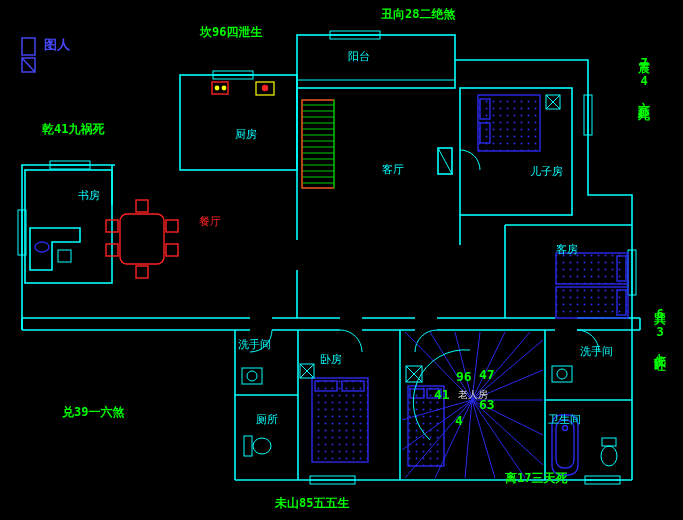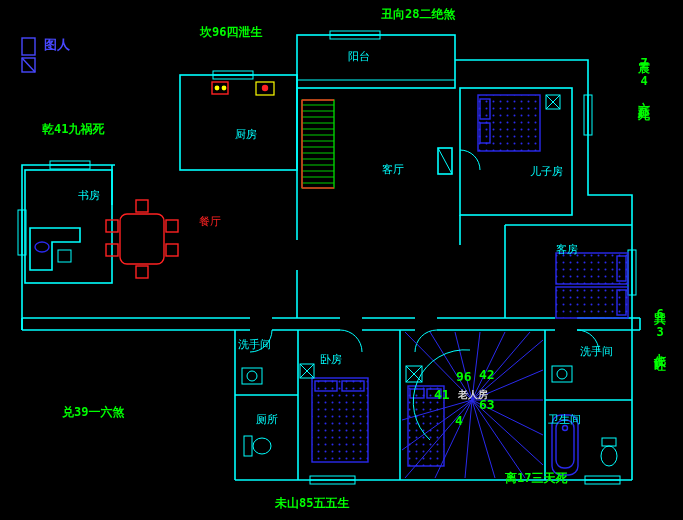--- a/index.html
+++ b/index.html
@@ -9,21 +9,21 @@
   html,body{margin:0;padding:0;background:#000;}
   .stage{
     position:relative;width:683px;height:520px;background:var(--bg);overflow:hidden;
     font-family:"DejaVu Sans Mono","DejaVu Sans",monospace;
   }
   .stage svg{position:absolute;left:0;top:0;}
   .lbl{position:absolute;white-space:nowrap;line-height:1;}
   .g{color:var(--green);font-size:12px;font-weight:bold;}
   .cy{color:var(--wall);font-size:11px;}
   .rd{color:var(--red);font-size:11px;margin-left:28px;}
-  .wh{color:var(--white);font-size:10px;font-weight:bold;}
+  .wh{color:var(--white);font-size:10px;}
   .bl{color:var(--blue2);font-size:13px;font-weight:bold;}
   .num{color:var(--green);font-size:13px;font-weight:bold;}
   .vert{writing-mode:vertical-rl;text-orientation:upright;letter-spacing:4px;}
   
   .wall{stroke:var(--wall);fill:none;stroke-width:1.6;}
   .thin{stroke:var(--wall);fill:none;stroke-width:1;}
   .bed{stroke:var(--blue);fill:none;stroke-width:1.4;}
   .bedfill{stroke:var(--blue);fill:url(#bedDots);stroke-width:1.4;}
   .dot{fill:var(--blue);}
   .sofa{stroke:var(--green2);fill:url(#sofaHatch);stroke-width:1.4;}
@@ -284,18 +284,18 @@
   <div class="lbl cy" style="left:78px;top:190px">书房</div>
   <div class="lbl rd" style="left:171px;top:216px">餐厅</div>
   <div class="lbl cy" style="left:238px;top:339px">洗手间</div>
   <div class="lbl cy" style="left:320px;top:354px">卧房</div>
   <div class="lbl wh" style="left:458px;top:390px">老人房</div>
   <div class="lbl cy" style="left:580px;top:346px">洗手间</div>
   <div class="lbl cy" style="left:548px;top:414px">卫生间</div>
   <div class="lbl cy" style="left:256px;top:414px">厕所</div>
 
   <div class="lbl num" style="left:456px;top:370px">96</div>
-  <div class="lbl num" style="left:479px;top:368px">42</div>
+  <div class="lbl num" style="left:479px;top:368px">47</div>
   <div class="lbl num" style="left:434px;top:388px">41</div>
   <div class="lbl num" style="left:479px;top:398px">63</div>
   <div class="lbl num" style="left:455px;top:414px">4</div>
 
 </div>
 
 </body></html>

